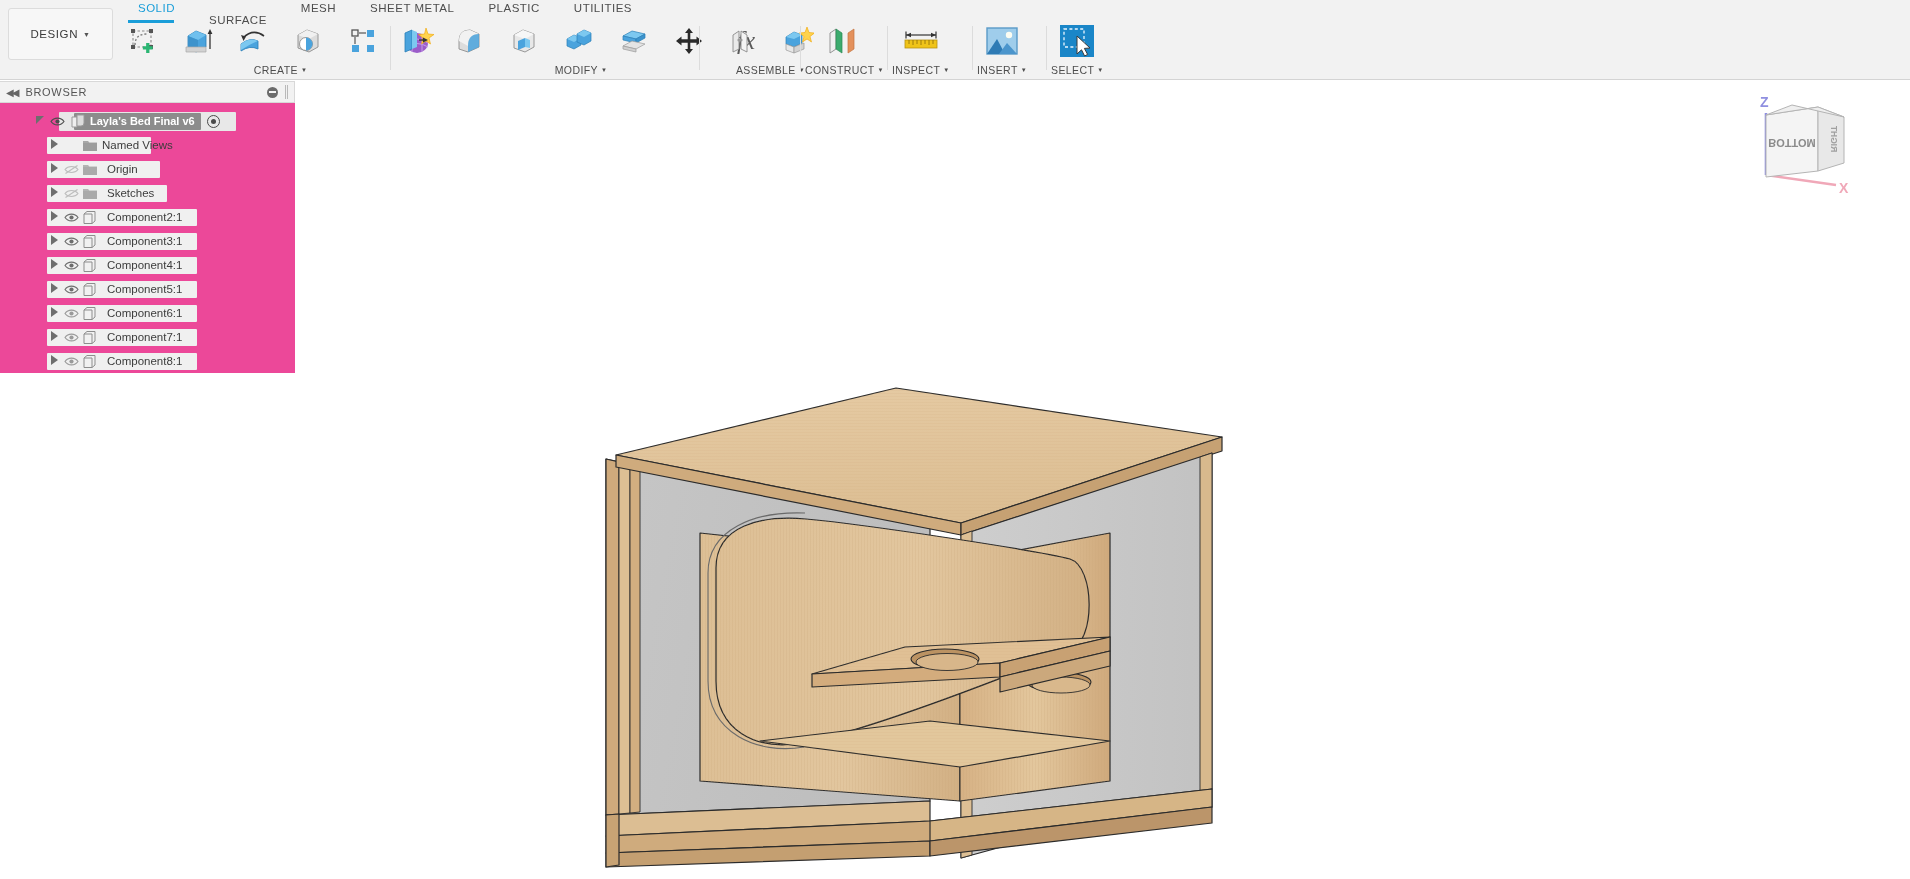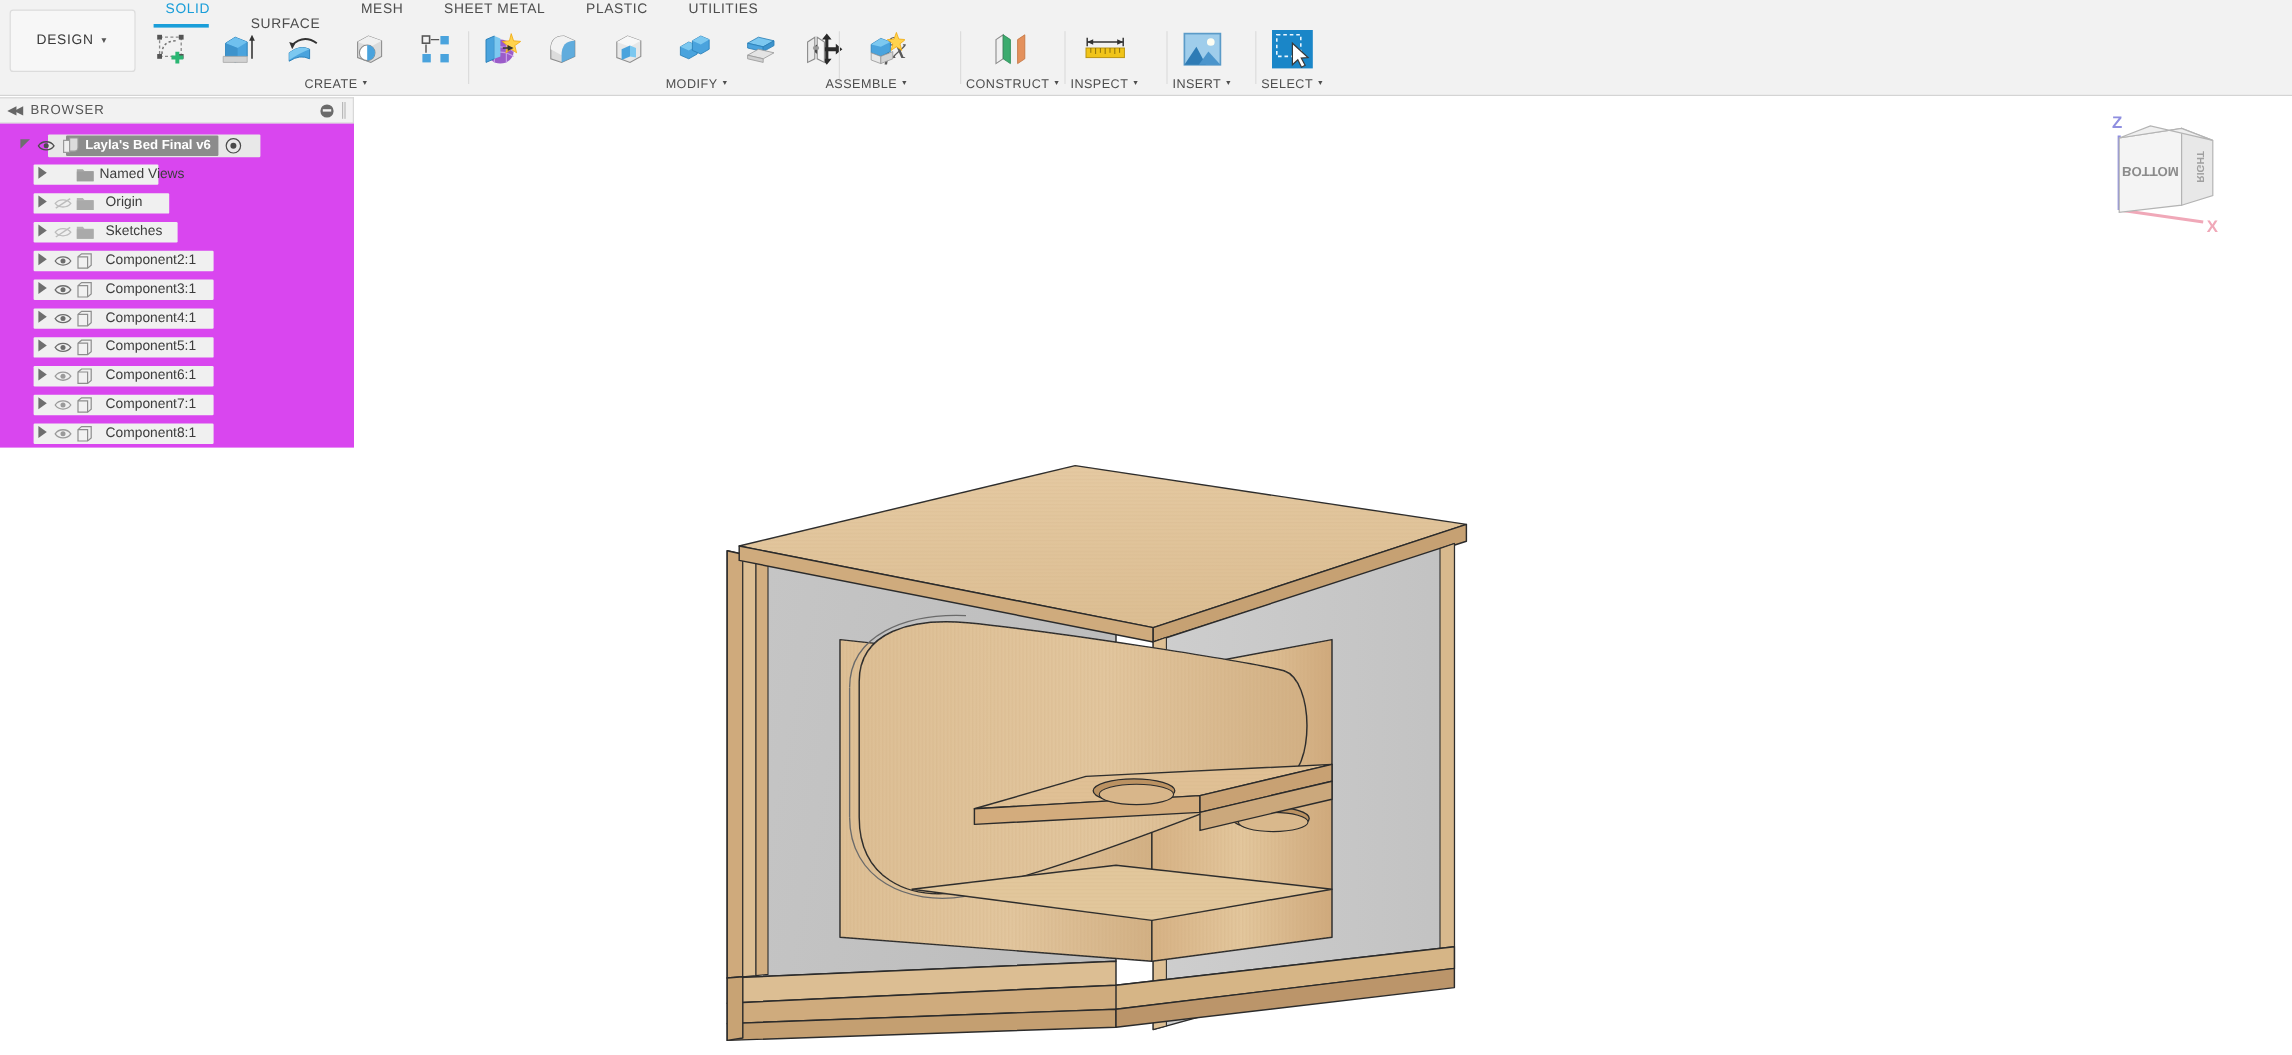--- a/index.html
+++ b/index.html
@@ -42,21 +42,21 @@
   #browser-head .collapse { font-size:10px; color:#666; margin-right:8px; cursor:pointer;
     letter-spacing:-2px; }
   #browser-head .title { flex:1; }
   #browser-head .dot { width:11px; height:11px; border-radius:50%; background:#6b6b6b;
     position:relative; cursor:pointer; }
   #browser-head .dot::after { content:""; position:absolute; left:2px; top:4.5px;
     width:7px; height:2px; background:#f2f2f2; }
   #browser-head .grip { width:3px; height:14px; margin-left:7px;
     border-left:1px solid #b9b9b9; border-right:1px solid #b9b9b9; cursor:col-resize; }
 
-  #tree { padding-top:6px; background:#d946ef; }
+  #tree { padding-top:6px; background:#ec4899;padding-left:19px; }
   .row { height:24px; display:flex; align-items:center; font-size:11.5px; color:#3c3c3c;
     position:relative; cursor:default; }
   .row .hl { position:absolute; height:17px; top:3.5px; background:#f0f0f0; border-radius:1px; }
   .arrow { width:14px; text-align:center; color:#6e6e6e; font-size:9px; cursor:pointer;
     position:relative; z-index:2; }
   .tri { width:0;height:0;border-left:7px solid #6e6e6e;border-top:5px solid transparent;
     border-bottom:5px solid transparent; display:inline-block; }
   .tri.down { border:none; width:0;height:0;border-top:8px solid #6e6e6e;
     border-right:8px solid transparent; }
   .eye { width:20px; display:flex; align-items:center; justify-content:center;
@@ -231,21 +231,21 @@
       </div>
     </div>
     <div class="plabel">
       <span>MODIFY</span>
       <span class="caret">▼</span>
     </div>
   </div>
 
   <div class="sep" style="left:699px;"></div>
 
-  <div class="panel" style="left:664px;align-items:flex-end;">
+  <div class="panel" style="left:724px;">
     <div class="icons">
       <div class="ibtn">
         <svg width="30" height="30" viewBox="0 0 30 30">
           <path d="M5 9 L11 5 L11 23 L5 26 Z" fill="#eaeaea" stroke="#8a8a8a" stroke-width=".9"></path>
           <path d="M13 5 L19 9 L19 26 L13 23 Z" fill="#f4f4f4" stroke="#8a8a8a" stroke-width=".9"></path>
           <circle cx="11" cy="14" r="1.6" fill="#9a9a9a"></circle>
           <circle cx="13" cy="14" r="1.6" fill="#9a9a9a"></circle>
         </svg>
       </div>
       <div class="ibtn">

